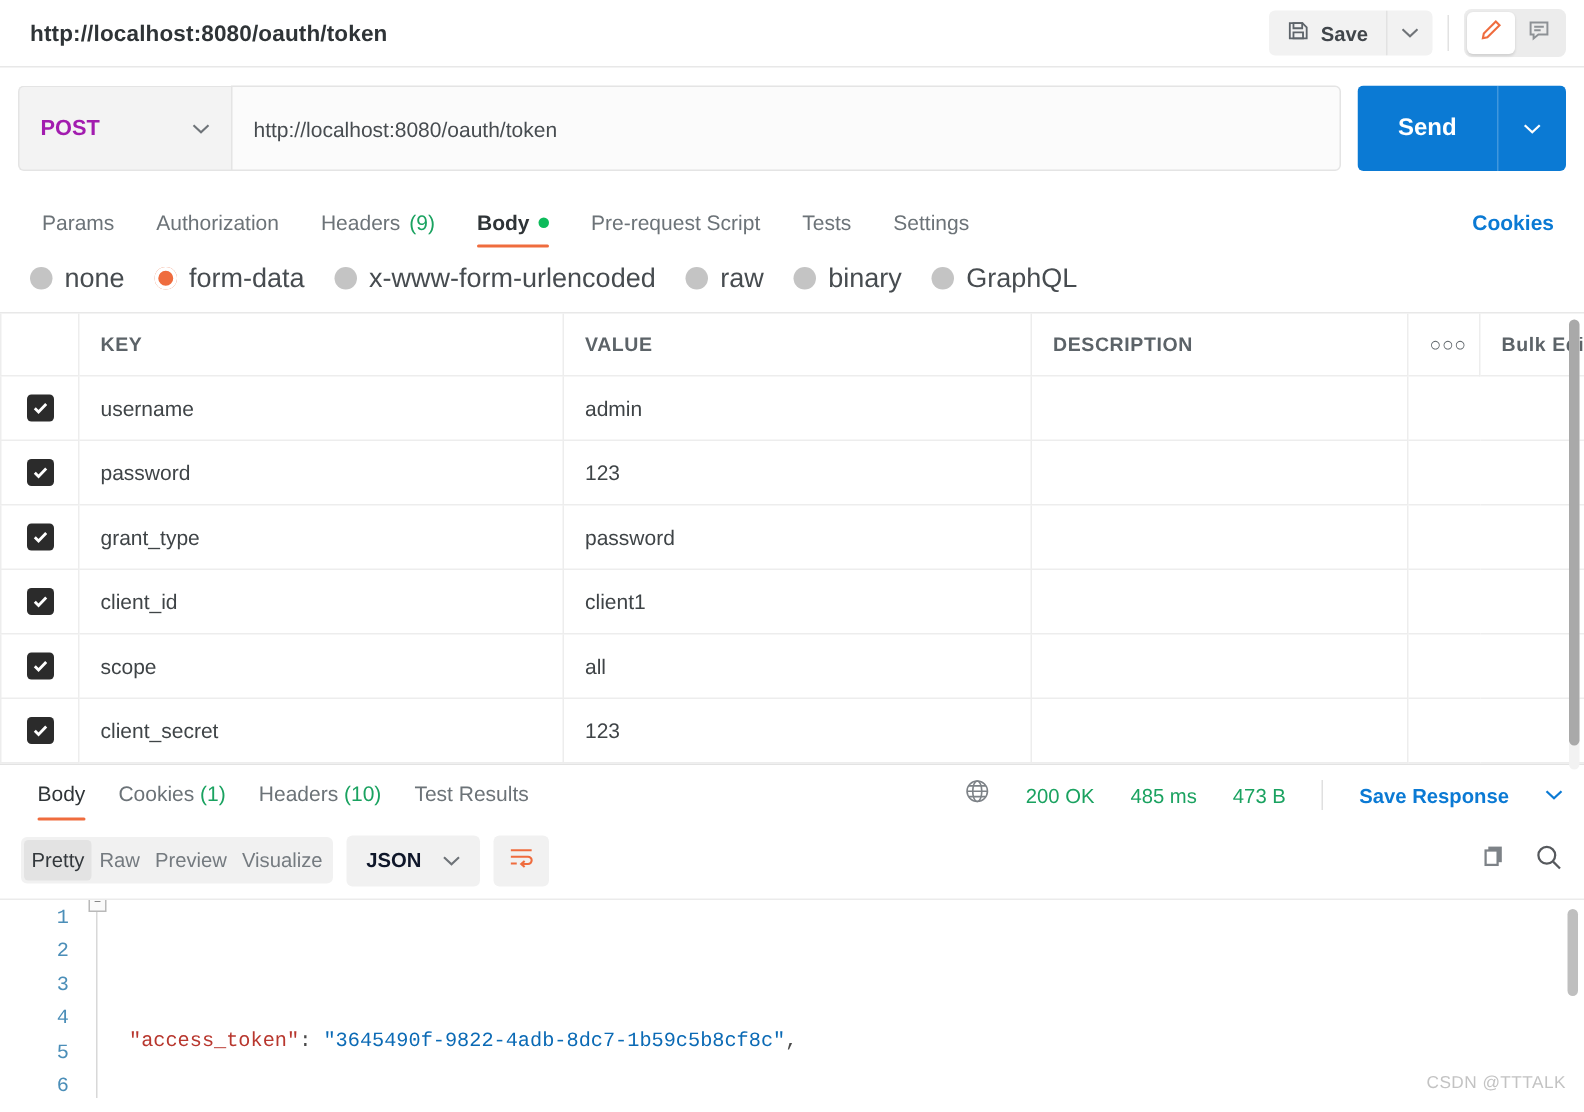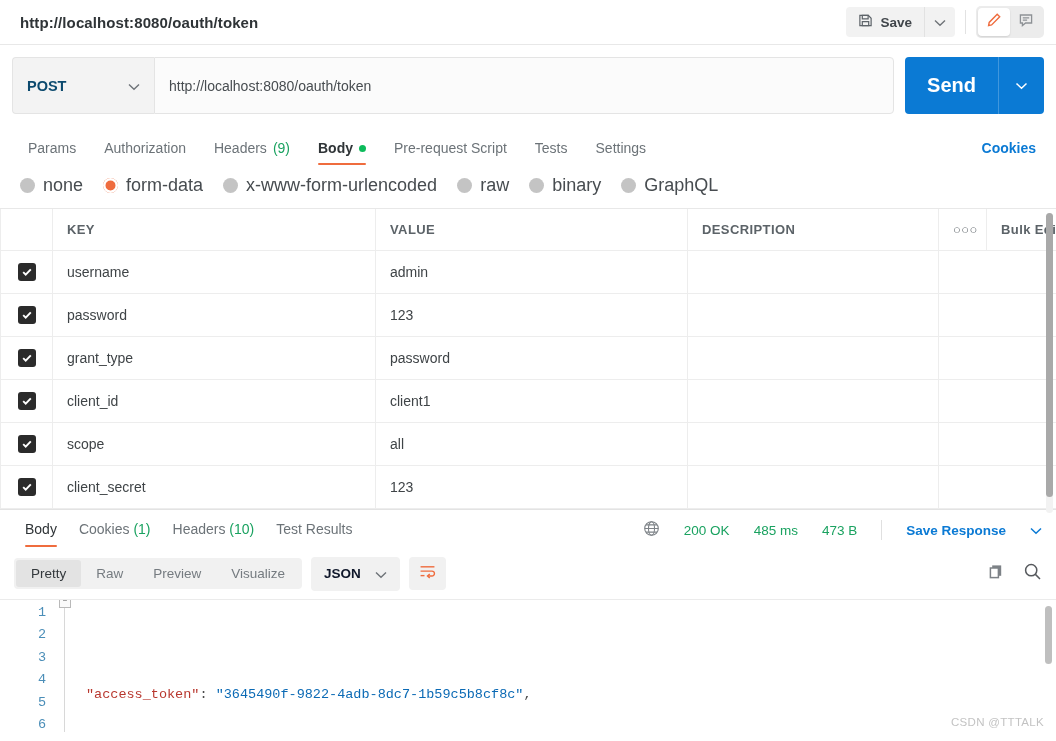--- a/index.html
+++ b/index.html
@@ -39,30 +39,30 @@
   .mode-btn.active { background: #ffffff; box-shadow: 0 1px 2px rgba(0,0,0,.12); }
 
   
   .urlbar { padding: 12px 12px 14px 12px; display: flex; align-items: stretch; gap: 0; }
   .method-box {
     width: 142px; background: #f3f3f3; border: 1px solid #e4e4e4; border-right: none;
     border-radius: 4px 0 0 4px;
     display: flex; align-items: center; justify-content: space-between;
     padding: 0 14px; cursor: pointer;
   }
-  .method-label { font-size: 14.5px; font-weight: 700; color: #0c4a6e; }
+  .method-label { font-size: 14.5px; font-weight: 700; color: #a21caf; }
   .url-input {
     flex: 1; background: #fbfbfb; border: 1px solid #e4e4e4;
     border-radius: 0 4px 4px 0;
     display: flex; align-items: center; padding: 0 14px;
     font-size: 14px; color: #474c50; height: 57px;
   }
   .send-group { display: flex; margin-left: 11px; border-radius: 4px; overflow: hidden; }
   .send-btn {
-    background: #0b7ad4; color: #fff; font-size: 20px; font-weight: 700;
+    background: #0b7ad4; color: #fff; font-size: 16px; font-weight: 700;
     display: flex; align-items: center; justify-content: center;
     width: 93px; cursor: pointer;
   }
   .send-caret {
     background: #0b7ad4; color: #cfe5f8; width: 46px;
     display: flex; align-items: center; justify-content: center; cursor: pointer;
     border-left: 1px solid rgba(255,255,255,.22);
   }
 
   
@@ -151,21 +151,21 @@
   .resp-meta { margin-left: auto; display: flex; align-items: center; gap: 24px; }
   .meta-val { font-size: 13.5px; color: #1aa260; font-weight: 400; }
   .meta-sep { width: 1px; height: 20px; background: #e0e0e0; }
   .save-resp { font-size: 13.5px; font-weight: 700; color: #0b7ad4; cursor: pointer; }
   .save-resp-caret { color: #0b7ad4; cursor: pointer; }
 
   
   .viewer-bar { display: flex; align-items: center; gap: 9px; padding: 6px 14px 8px 14px; }
   .seg { display: flex; background: #f1f1f1; border-radius: 4px; padding: 2px; }
   .seg-item {
-    font-size: 13.5px; color: #757b80; padding: 6px 15px; border-radius: 3px; cursor: pointer;
+    font-size: 13.5px; color: #757b80; padding: 6px 5px; border-radius: 3px; cursor: pointer;
   }
   .seg-item.active { background: #e3e3e3; color: #33383c; }
   .fmt-select {
     display: flex; align-items: center; gap: 14px; background: #f1f1f1;
     border-radius: 4px; padding: 8px 13px; cursor: pointer;
   }
   .fmt-label { font-size: 13.5px; color: #0f172a; font-weight: 600; }
   .wrap-btn {
     background: #f1f1f1; border-radius: 4px; padding: 7px 10px; cursor: pointer;
     display: flex; align-items: center;

